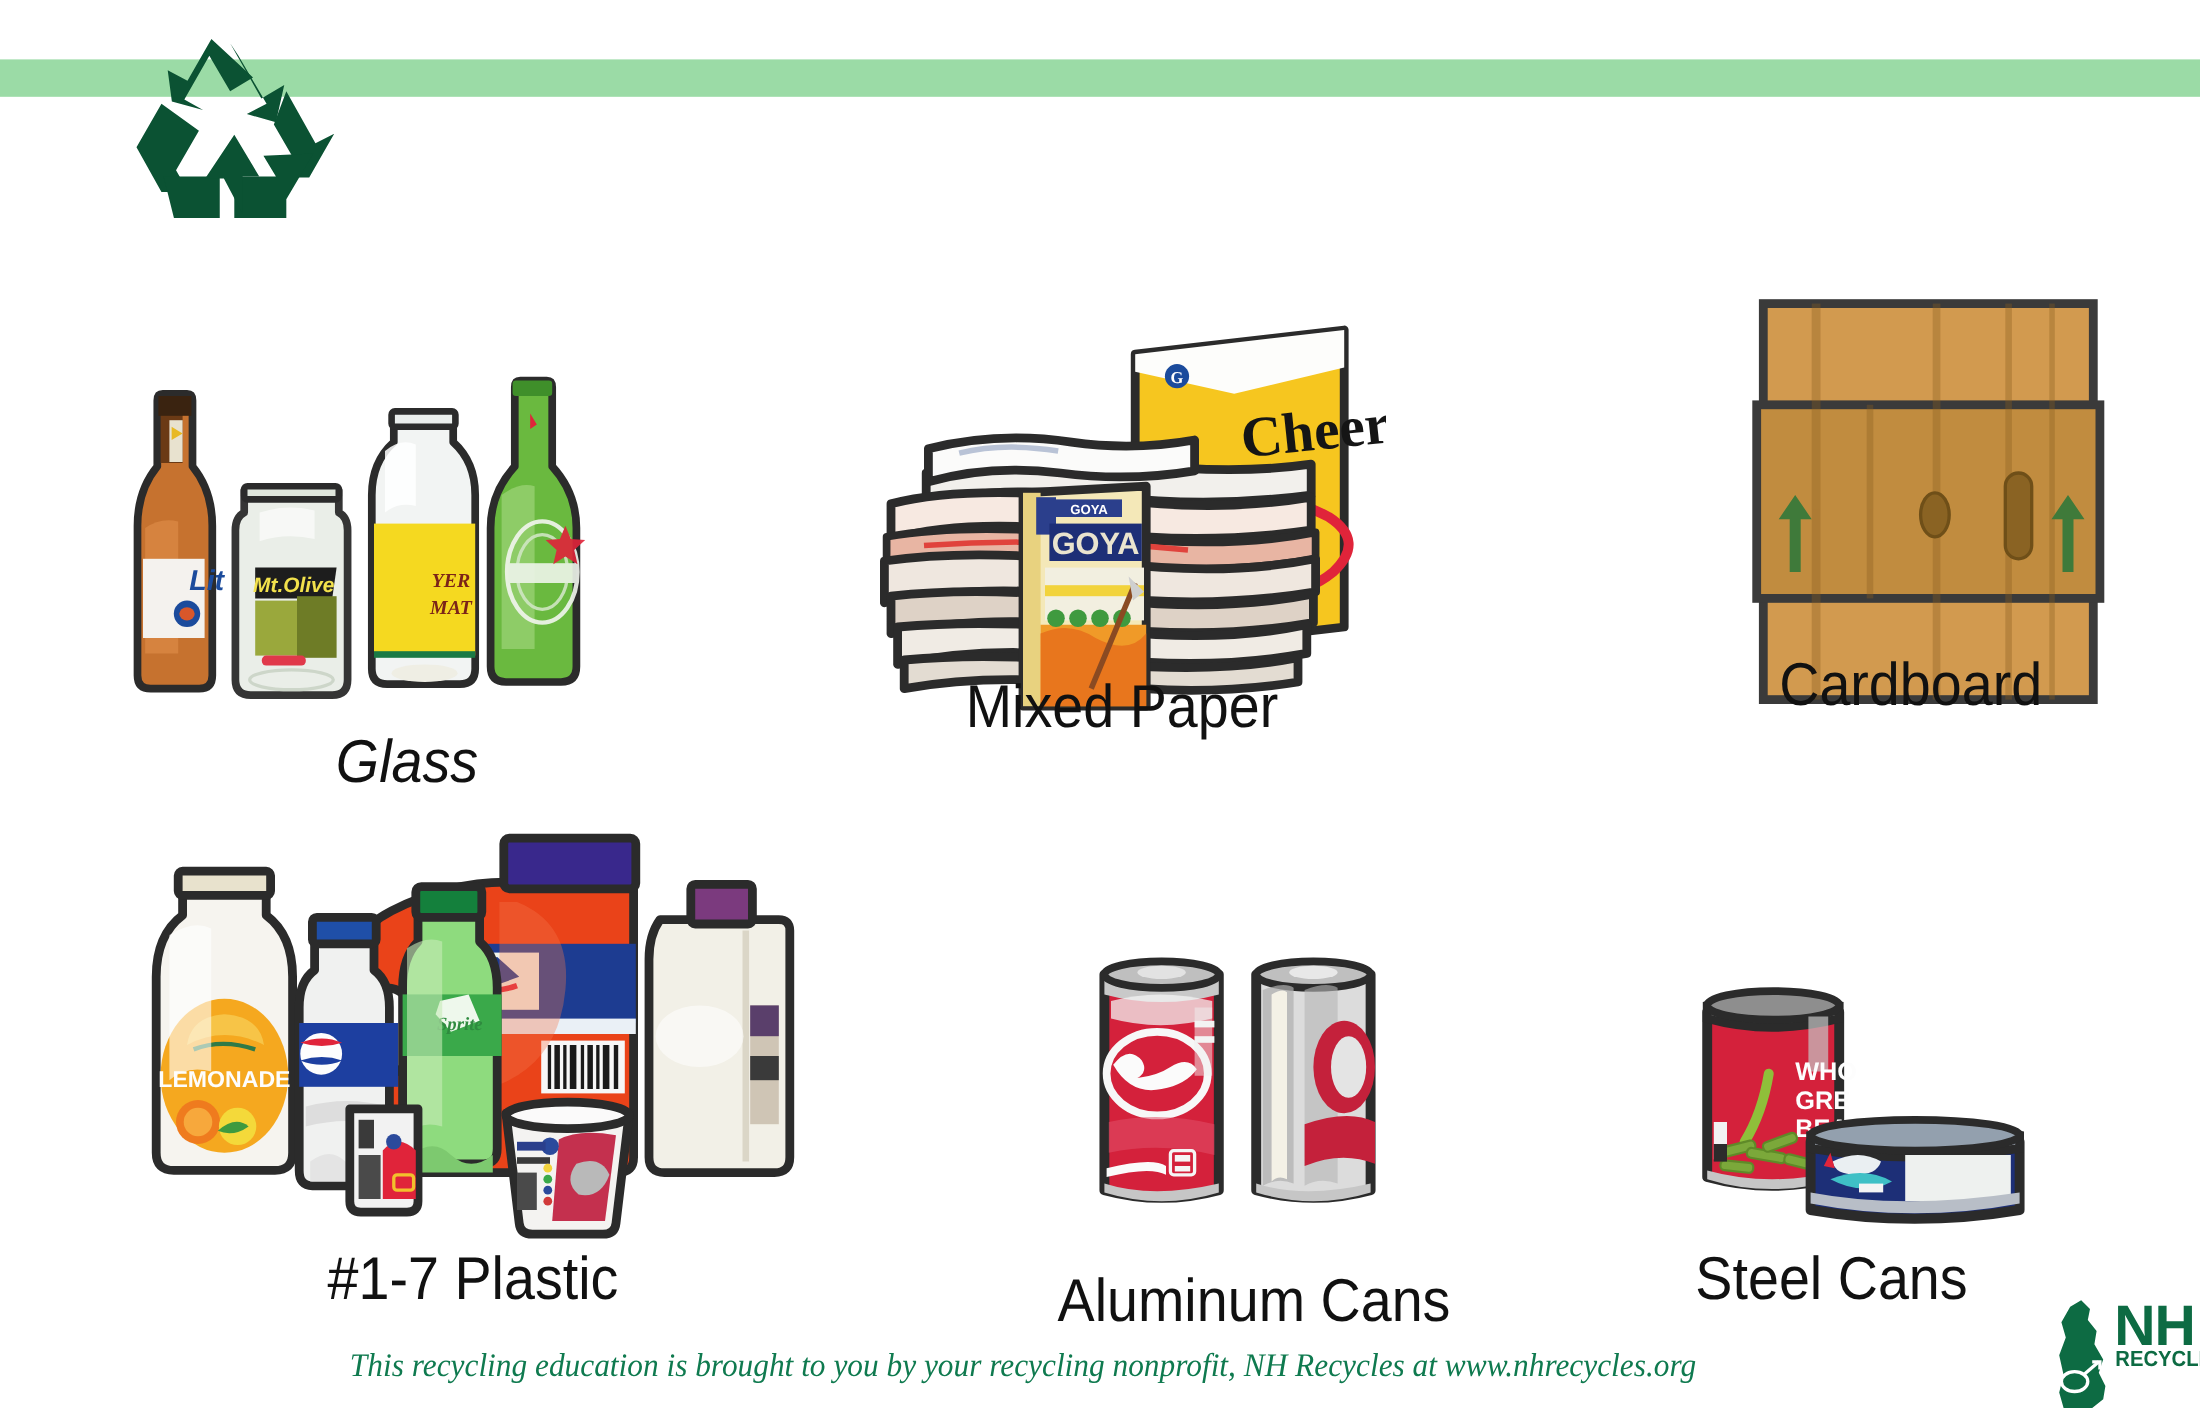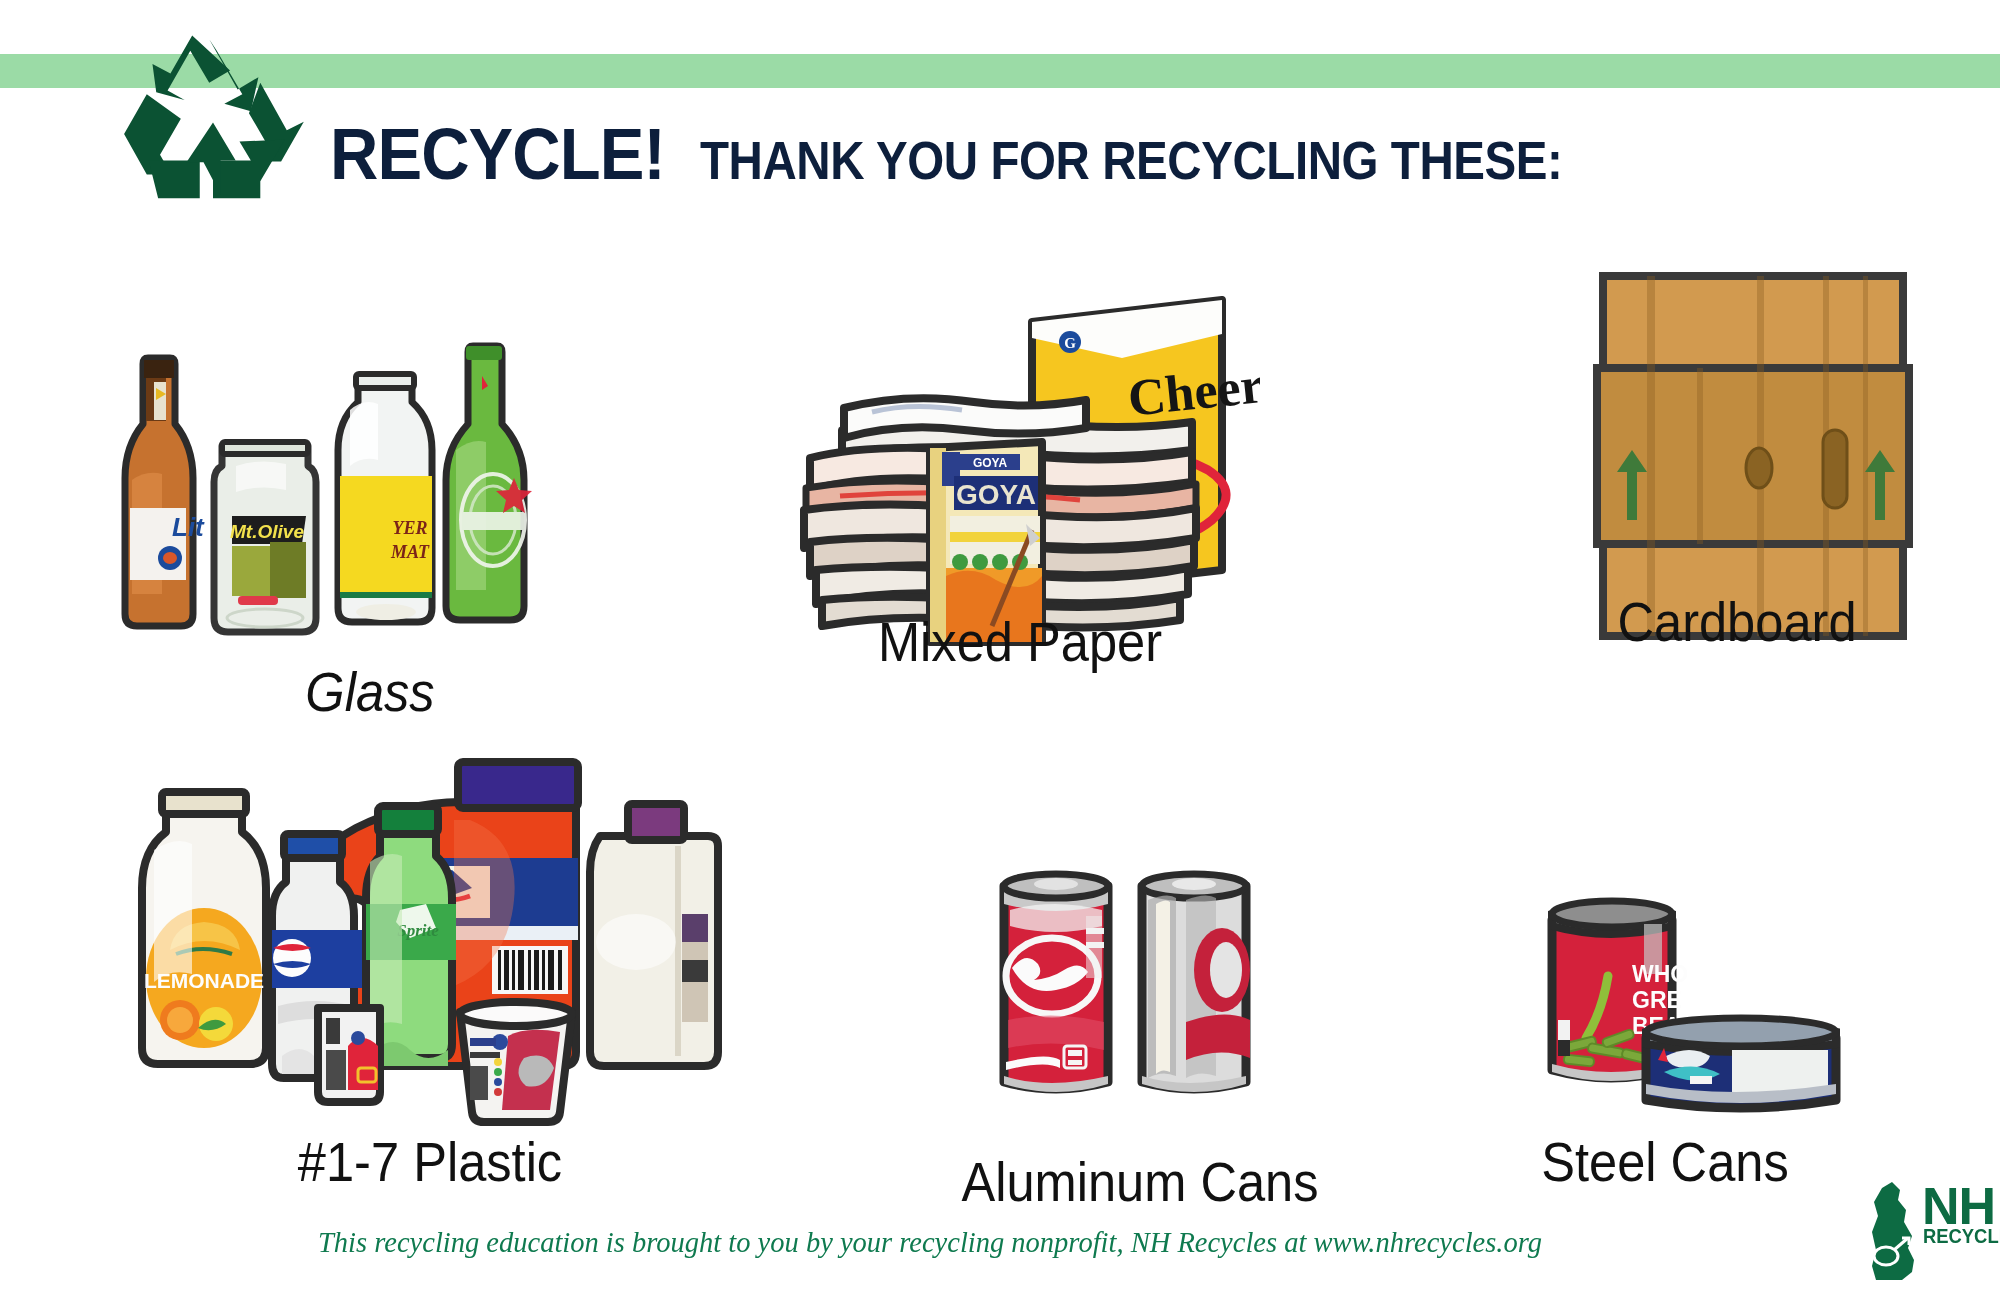--- a/index.html
+++ b/index.html
@@ -75,23 +75,20 @@
       <g fill="#0b5233">
         <path d="M78 8 L55 48 L36 38 L40 68 L70 76 L52 66 L76 24 L96 58 L118 45 Z"></path>
         <path d="M96 12 L126 65 L148 52 L140 88 L112 80 L131 70 L104 24 Z"></path>
         <path d="M150 58 L178 108 L196 99 L172 141 L146 141 L160 128 L138 90 Z"></path>
         <path d="M176 118 L150 162 L150 180 L100 180 L100 140 L140 140 L128 120 Z"></path>
         <path d="M30 70 L6 112 L30 155 L56 155 L44 134 L66 96 Z"></path>
         <path d="M32 140 L86 140 L86 180 L42 180 Z"></path>
         <path d="M100 100 L124 140 L108 140 L108 176 L90 142 L72 142 Z"></path>
       </g>
     </svg>
-  </div>
-  <div id="header-text">
-    <span id="title-main">RECYCLE!</span><span id="title-sub">THANK YOU FOR RECYCLING THESE:</span>
   </div>
 </div>
 
 <div class="cell" style="left:110px; top:330px; width:520px; height:380px;font-style:italic;">
   <svg class="art" width="520" height="320" viewBox="0 0 520 320">
 
     <g>
       <path d="M33 34 q0-6 5-6 h22 q5 0 5 6 v60 q18 22 18 54 v136 q0 12-12 12 h-44 q-12 0-12-12 v-136 q0-32 18-54 z" fill="#c6722f" stroke="#2b2b2b" stroke-width="7" stroke-linejoin="round"></path>
       <path d="M36 36 h20 v55 h-20z" fill="#6b3a15"></path>
       <rect x="34" y="30" width="30" height="18" fill="#3a2310"></rect>

